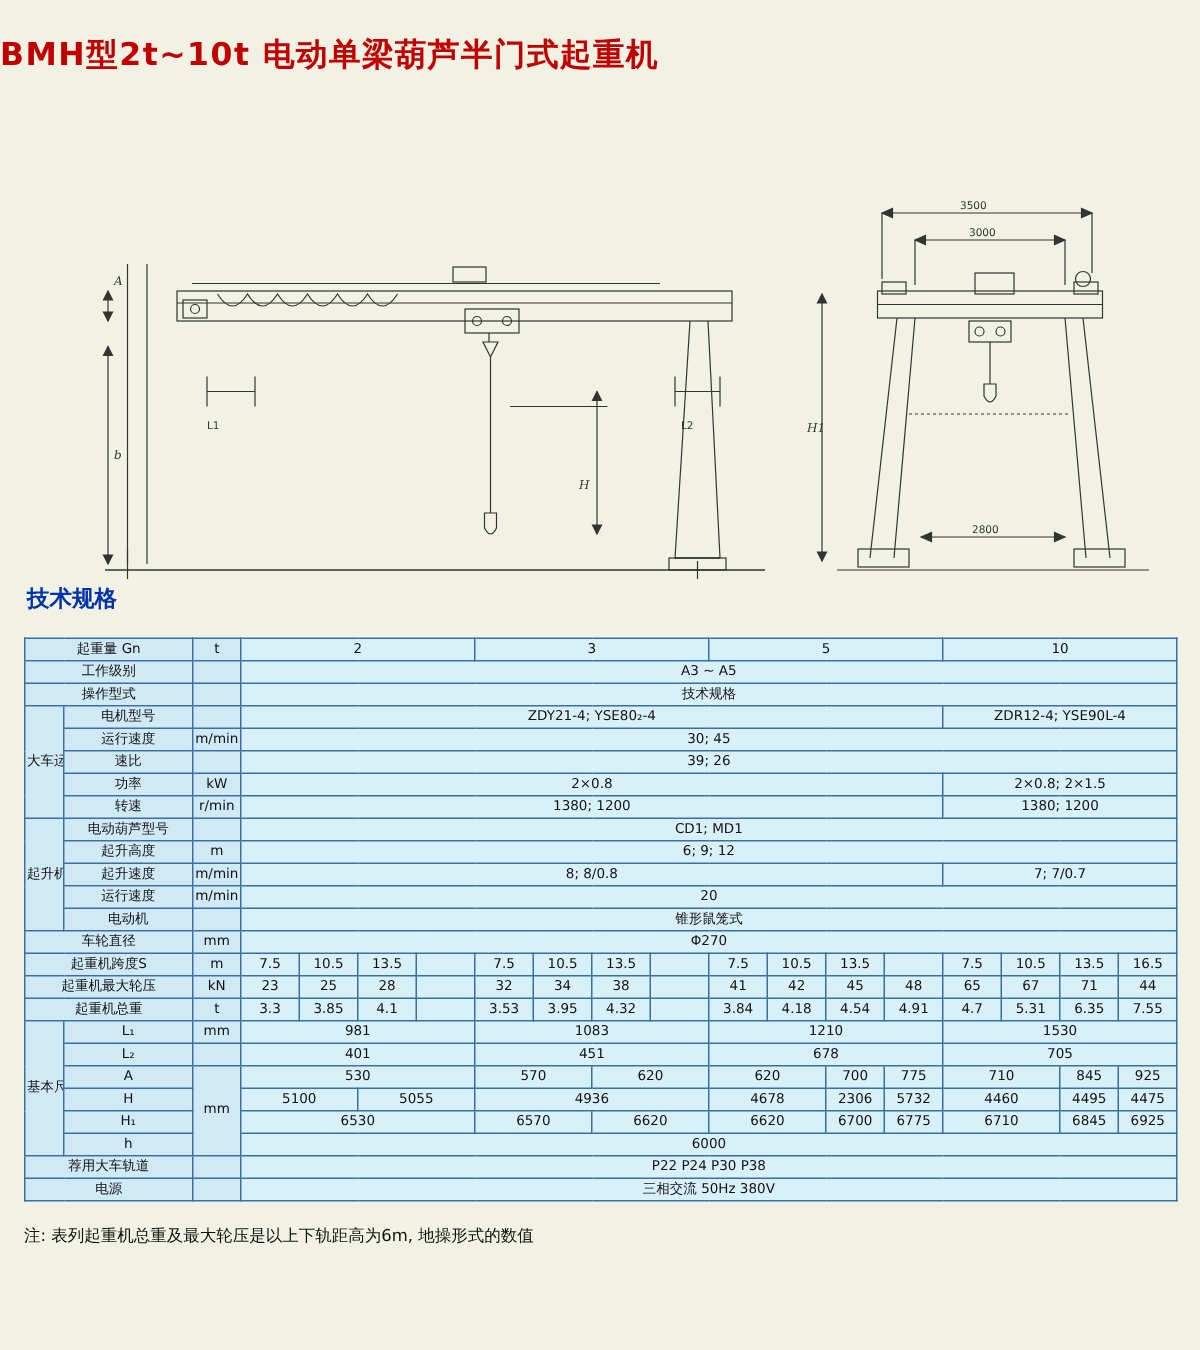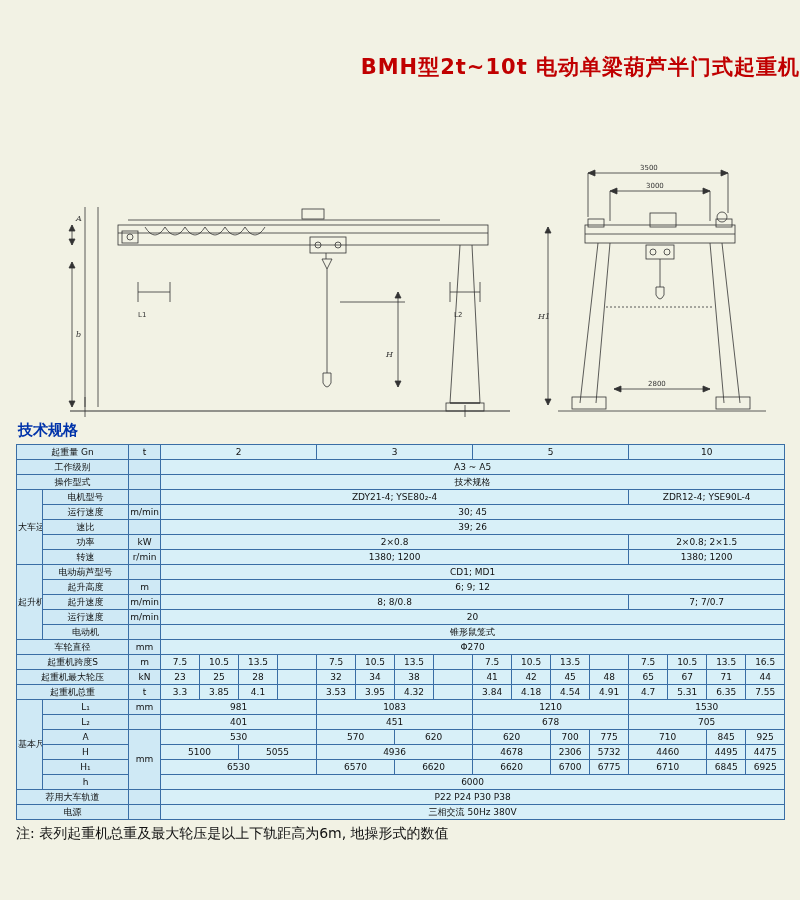--- a/index.html
+++ b/index.html
@@ -4,44 +4,43 @@
 <style>
   html,body{margin:0;padding:0;}
   body{
     width:800px;height:900px;
     background:#f2f2e4;
     font-family:"DejaVu Sans","Liberation Sans",sans-serif;
     overflow:hidden;
     position:relative;
   }
   .title{
-    text-align:right;
+    text-align:left;
     color:#c00000;
     font-weight:bold;
     font-size:21px;
     letter-spacing:1px;
     padding-top:22px;
     font-family:"DejaVu Sans","Liberation Sans",sans-serif;
-    margin-top:31px;
   }
   .diagram{
     position:relative;
     height:330px;
     margin:6px 10px 0 10px;
   }
   .spec-head{
     color:#0033aa;
     font-weight:bold;
     font-size:15px;
     margin:4px 16px 4px 18px;
   }
   table.spec{
     border-collapse:collapse;
     width:768px;
-    margin:4px 16px;
+    margin:16px 16px;
     font-size:9px;
     color:#111;
     background:#d8f0f8;
     table-layout:fixed;
   }
   table.spec td{
     border:1px solid #3a6ea5;
     text-align:center;
     height:14px;
     padding:0 1px;
@@ -53,21 +52,21 @@
     background:#cfe9f5;
     font-size:9px;
   }
   td.grp{
     background:#cfe9f5;
     font-size:9px;
     width:26px;
   }
   td.val{background:#d8f0f8;}
   .note{
-    font-size:14px;
+    font-size:11px;
     color:#111;
     margin:3px 16px 0 16px;
     line-height:1.3;
   }
   svg{display:block;}
   .fig-text{font-size:7px;fill:#333;font-family:"DejaVu Sans",sans-serif;}
   .fig-text-i{font-size:8px;fill:#333;font-style:italic;font-family:"DejaVu Serif",serif;}
 </style>
 </head>
 <body>

